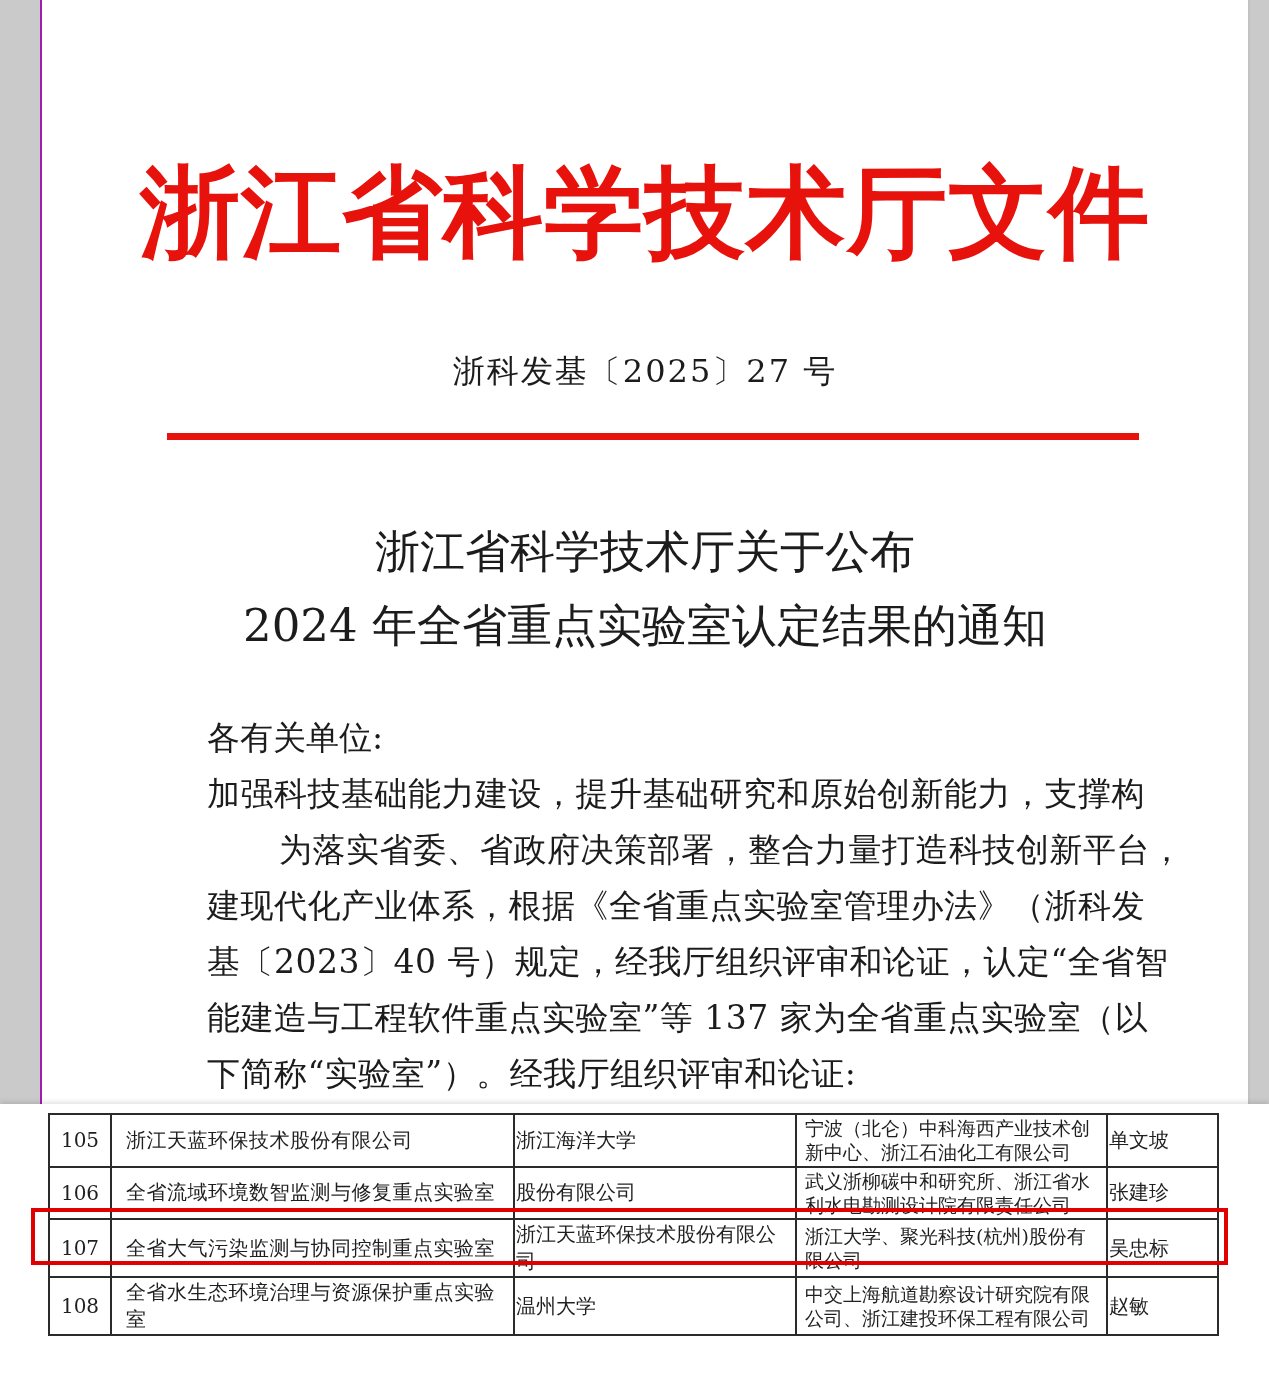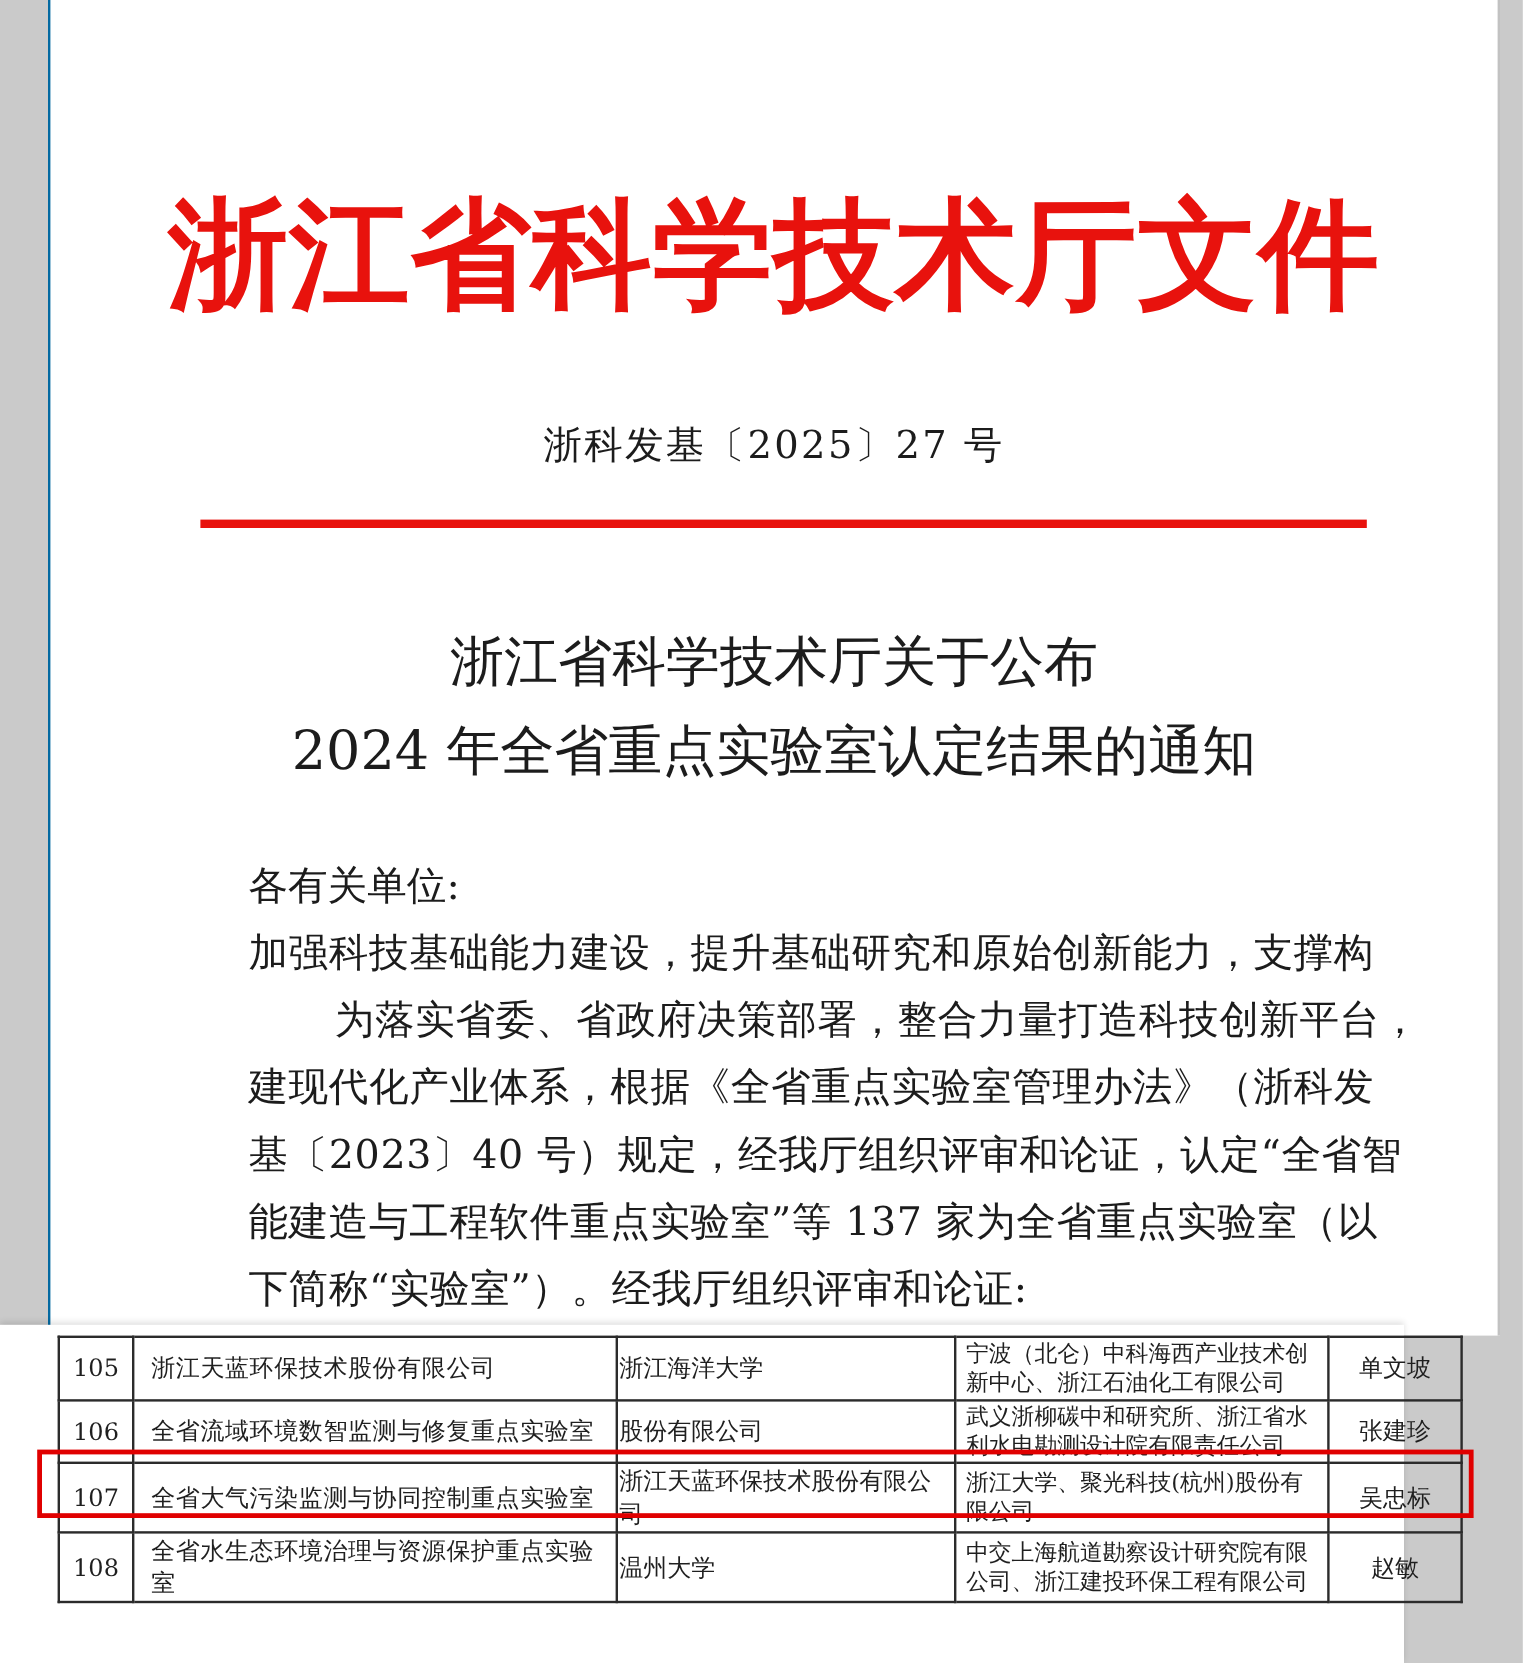--- a/index.html
+++ b/index.html
@@ -10,21 +10,21 @@
     overflow: hidden;
     font-family: "DejaVu Serif", "Liberation Serif", serif;
     color: #1c1c1c;
   }
   
   .page {
     position: absolute;
     left: 40px; top: 0;
     width: 1210px; height: 1113px;
     background: #ffffff;
-    border-left: 2px solid #0369a1;
+    border-left: 2px solid #a21caf;
     border-right: 2px solid #c2c2c2;
     box-sizing: border-box;
   }
   .doc-header {
     position: absolute;
     left: 0; top: 148px;
     width: 100%;
     text-align: center;
     font-size: 100px;
     font-weight: 700;
@@ -68,21 +68,21 @@
     font-size: 33px;
     line-height: 56px;
     letter-spacing: 0.5px;
     white-space: nowrap;
   }
   .body-text .line.indent { padding-left: 72px; }
   
   .bottom-panel {
     position: absolute;
     left: 0; top: 1104px;
-    width: 1170px; height: 282px;
+    width: 1269px; height: 282px;
     background: #ffffff;
     box-shadow: 0 -2px 5px rgba(0,0,0,0.12);
   }
   table.result-table {
     position: absolute;
     left: 48px; top: 9px;
     border-collapse: collapse;
     table-layout: fixed;
     width: 1169px;
     font-family: "DejaVu Serif", "Liberation Serif", serif;
@@ -100,21 +100,21 @@
   col.c-partners { width: 311px; }
   col.c-person   { width: 111px; }
   tr.r0 { height: 50px; }
   tr.r1 { height: 49px; }
   tr.r2 { height: 51px; }
   tr.r3 { height: 48px; }
   td.num    { text-align: center; font-size: 20px; }
   td.lab    { padding-left: 14px; font-size: 20px; letter-spacing: 0.5px; }
   td.inst   { font-size: 20px; }
   td.partners { padding: 1px 8px; font-size: 19px; line-height: 1.28; }
-  td.person { text-align: center; font-size: 20px; }
+  td.person { font-size: 20px; }
   .highlight-box {
     position: absolute;
     left: 31px; top: 1208px;
     width: 1197px; height: 57px;
     border: 4px solid #e00000;
     box-sizing: border-box;
     pointer-events: none;
   }
 </style>
 </head>

